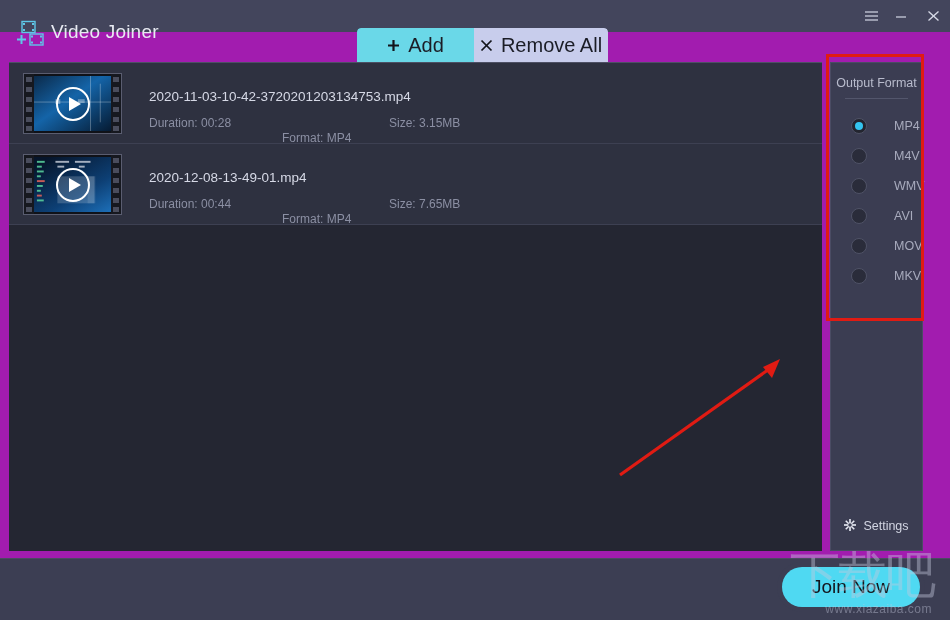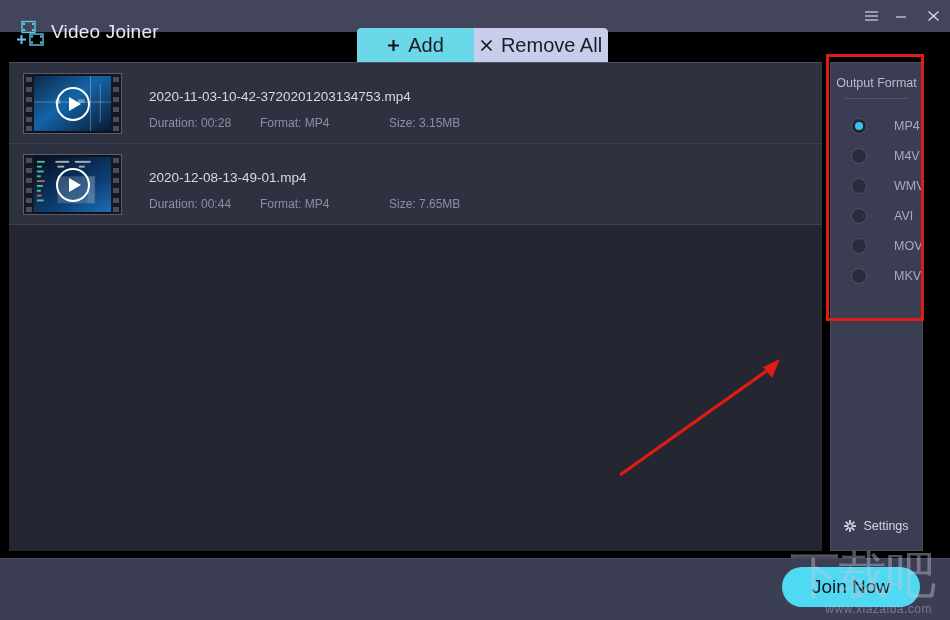--- a/index.html
+++ b/index.html
@@ -5,21 +5,21 @@
   * { box-sizing: border-box; margin: 0; padding: 0; }
   html, body {
     width: 950px; height: 620px;
     background: #3b3d52;
     font-family: "Liberation Sans", "DejaVu Sans", sans-serif;
     overflow: hidden;
   }
   #app {
     position: relative;
     width: 950px; height: 620px;
-    background: #000000;
+    background: #a21caf;
   }
 
   
   .titlebar {
     position: absolute; left: 0; top: 0; width: 950px; height: 32px;
     background: #43455c;
   }
   .app-icon {
     position: absolute; left: 16px; top: 20px;
     width: 30px; height: 28px;
@@ -86,21 +86,21 @@
     content: ""; display: block;
     border-left: 12px solid #ffffff;
     border-top: 7px solid transparent; border-bottom: 7px solid transparent;
     margin-left: 4px;
   }
   .fname {
     position: absolute; left: 140px; top: 26px;
     font-size: 13.5px; color: #d6d9e6;
   }
   .meta { position: absolute; left: 140px; top: 53px; font-size: 12px; color: #8b8fa3; }
-  .meta span.m2 { position: absolute; left: 111px; white-space: nowrap; }
+  .meta span.m2 { position: absolute; left: 133px; white-space: nowrap; margin-top: 15px; }
   .meta span.m3 { position: absolute; left: 240px; white-space: nowrap; }
 
   
   .sidebar {
     position: absolute; left: 830px; top: 62px; width: 93px; height: 489px;
     background: #3b3d52;
     border: 1px solid #4a4c63;
   }
   .fmt-title {
     position: absolute; left: 0; right: 0; top: 13px;
@@ -120,21 +120,21 @@
     background: #2a2c3a; border: 1px solid #4f5266; flex: none;
     display: flex; align-items: center; justify-content: center;
   }
   .radio.on { background: #23252f; }
   .radio.on::after {
     content: ""; width: 8px; height: 8px; border-radius: 50%; background: #34c4ef;
   }
   .radio-lbl { font-size: 12.5px; color: #a8abbd; }
   .settings {
     position: absolute; left: 0; right: 0; bottom: 17px;
-    display: flex; align-items: center; justify-content: center; gap: 7px;
+    display: flex; justify-content: center; gap: 7px;
     font-size: 12.5px; color: #d2d5e2;
   }
 
   
   .redbox {
     position: absolute; left: 826px; top: 54px; width: 98px; height: 267px;
     border: 3px solid #e01b13; pointer-events: none;
   }
   
   .redarrow { position: absolute; left: 600px; top: 345px; width: 200px; height: 145px; pointer-events: none; }

